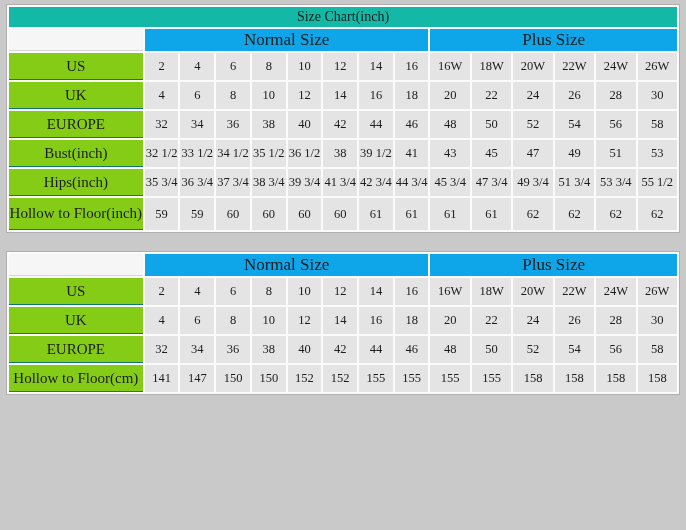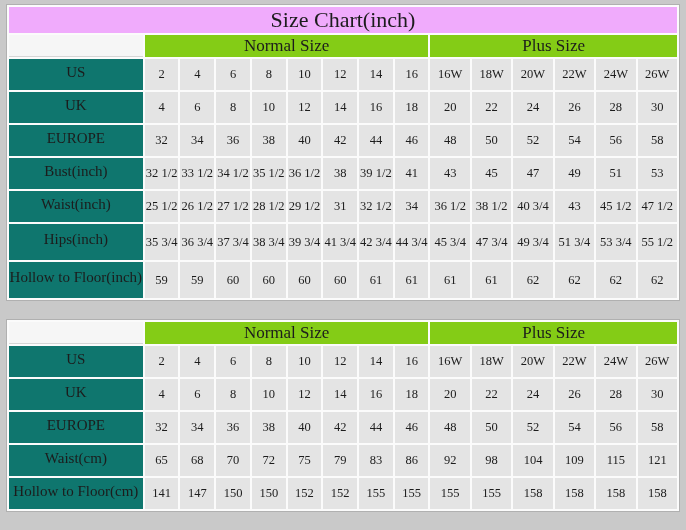--- a/index.html
+++ b/index.html
@@ -33,37 +33,37 @@
   col.col-label  { width: 20.9%; }
   col.col-normal { width: 5.27%; }
   col.col-plus   { width: 6.16%; }
   td {
     text-align: center;
     vertical-align: middle;
     white-space: nowrap;
     padding: 0;
   }
   td.title-cell {
-    background: #f0abfc;
-    font-size: 22px;
+    background: #14b8a6;
+    font-size: 14px;
     height: 20px;
   }
   td.ghead {
-    background: #84cc16;
+    background: #0ea5e9;
     font-size: 17px;
     height: 22px;
   }
   td.corner {
     background: #f6f6f6;
     border-bottom: 1px solid #d6d6d6;
   }
   td.label {
-    background: #0f766e;
+    background: #84cc16;
     font-size: 15px;
-    border-bottom: 5px solid #0f766e;
+    border-bottom: 1px solid #0f766e;
   }
   td.cell {
     background: #e4e4e4;
     font-size: 12.5px;
   }
   tbody tr td { height: 26px; }
   tbody tr:nth-child(6) td { height: 31px; }
   tbody tr:nth-child(7) td { height: 31px; margin-top: 18px; }
 </style>
 </head>
@@ -162,37 +162,20 @@
           <td class="cell">39 1/2</td>
           <td class="cell">41</td>
           <td class="cell">43</td>
           <td class="cell">45</td>
           <td class="cell">47</td>
           <td class="cell">49</td>
           <td class="cell">51</td>
           <td class="cell">53</td>
         </tr>
         <tr>
-          <td class="label">Waist(inch)</td>
-          <td class="cell">25 1/2</td>
-          <td class="cell">26 1/2</td>
-          <td class="cell">27 1/2</td>
-          <td class="cell">28 1/2</td>
-          <td class="cell">29 1/2</td>
-          <td class="cell">31</td>
-          <td class="cell">32 1/2</td>
-          <td class="cell">34</td>
-          <td class="cell">36 1/2</td>
-          <td class="cell">38 1/2</td>
-          <td class="cell">40 3/4</td>
-          <td class="cell">43</td>
-          <td class="cell">45 1/2</td>
-          <td class="cell">47 1/2</td>
-        </tr>
-        <tr>
           <td class="label">Hips(inch)</td>
           <td class="cell">35 3/4</td>
           <td class="cell">36 3/4</td>
           <td class="cell">37 3/4</td>
           <td class="cell">38 3/4</td>
           <td class="cell">39 3/4</td>
           <td class="cell">41 3/4</td>
           <td class="cell">42 3/4</td>
           <td class="cell">44 3/4</td>
           <td class="cell">45 3/4</td>
@@ -293,37 +276,20 @@
           <td class="cell">44</td>
           <td class="cell">46</td>
           <td class="cell">48</td>
           <td class="cell">50</td>
           <td class="cell">52</td>
           <td class="cell">54</td>
           <td class="cell">56</td>
           <td class="cell">58</td>
         </tr>
         <tr>
-          <td class="label">Waist(cm)</td>
-          <td class="cell">65</td>
-          <td class="cell">68</td>
-          <td class="cell">70</td>
-          <td class="cell">72</td>
-          <td class="cell">75</td>
-          <td class="cell">79</td>
-          <td class="cell">83</td>
-          <td class="cell">86</td>
-          <td class="cell">92</td>
-          <td class="cell">98</td>
-          <td class="cell">104</td>
-          <td class="cell">109</td>
-          <td class="cell">115</td>
-          <td class="cell">121</td>
-        </tr>
-        <tr>
           <td class="label">Hollow to Floor(cm)</td>
           <td class="cell">141</td>
           <td class="cell">147</td>
           <td class="cell">150</td>
           <td class="cell">150</td>
           <td class="cell">152</td>
           <td class="cell">152</td>
           <td class="cell">155</td>
           <td class="cell">155</td>
           <td class="cell">155</td>

